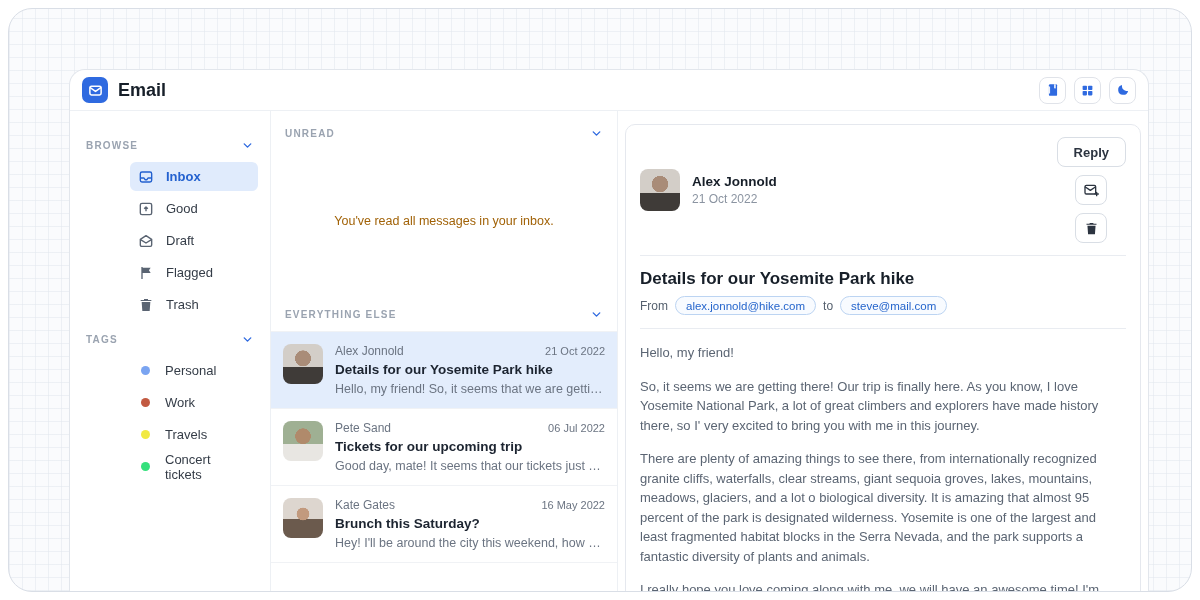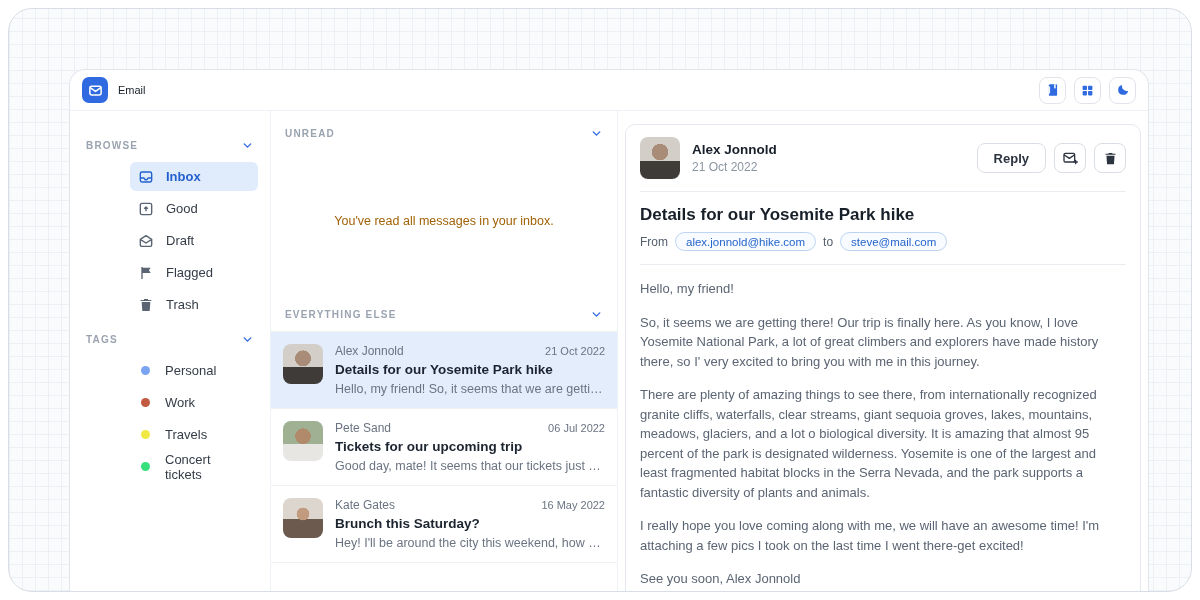--- a/index.html
+++ b/index.html
@@ -19,21 +19,21 @@
   
   .app {
     position:absolute; left:60px; top:60px; width:1080px; height:538px;
     background:#fff; border:1px solid #e2e6ec; border-radius:16px 16px 0 0;
     border-bottom:1px solid #d9dee6; overflow:hidden; display:flex; flex-direction:column;
   }
 
   
   .hdr { height:41px; flex:0 0 41px; display:flex; align-items:center; padding:0 12px; border-bottom:1px solid #edf0f4; position:relative; }
   .logo { width:26px; height:26px; border-radius:7px; background:#2f6ae0; display:flex; align-items:center; justify-content:center; margin-right:10px; }
-  .app-title { font-size:11px; font-weight:400; color:#171f29;text-align:center; }
+  .app-title { font-size:18px; font-weight:700; color:#171f29;text-align:center; }
   .search { position:absolute; left:50%; transform:translateX(-50%); width:340px; height:27px; border:1px solid #dcdfe5; border-radius:8px; background:#fff; display:flex; align-items:center; padding:0 7px; gap:7px; }
   .search input { border:none; outline:none; flex:1; font-size:12.5px; color:#3c4552; font-family:inherit; background:transparent; }
   .search input::placeholder { color:#9aa3b0; }
   .kbd { font-size:11px; color:#9aa3b0; border:1px solid #e3e6eb; border-radius:4px; padding:1px 6px; }
   .hdr-actions { margin-left:auto; display:flex; gap:8px; }
   .icon-btn { width:27px; height:27px; border:1px solid #e0e3e9; border-radius:8px; background:#fff; display:flex; align-items:center; justify-content:center; cursor:pointer; }
 
   
   .main { flex:1; display:flex; min-height:0; }
 
@@ -64,21 +64,21 @@
   .mail-subj { font-size:13.5px; font-weight:700; color:#1c2430; margin-top:4px; }
   .mail-prev { font-size:12.5px; color:#6b7482; margin-top:5px; white-space:nowrap; overflow:hidden; text-overflow:ellipsis; }
 
   
   .detail-col { flex:1; padding:13px 7px; }
   .detail { border:1px solid #e5e8ee; border-radius:10px; background:#fff; }
   .d-hdr { display:flex; align-items:center; gap:12px; padding:12px 14px; }
   .d-av { width:42px; height:42px; border-radius:8px; }
   .d-name { font-size:13.5px; font-weight:700; color:#171f29; }
   .d-date { font-size:12px; color:#8b94a1; margin-top:3px; }
-  .d-actions { margin-left:auto; display:flex; gap:8px; align-items:center; }
+  .d-actions { margin-left:auto; display:flex; gap:8px; align-items:center;flex-direction:column; }
   .btn { height:30px; border:1px solid #d9dee5; border-radius:8px; background:#fff; cursor:pointer; display:flex; align-items:center; justify-content:center; }
   .btn-reply { padding:0 16px; font-size:13px; font-weight:600; color:#2c3440; font-family:inherit; }
   .btn-sq { width:32px; }
   .div { border-top:1px solid #e9ecf1; margin:0 14px; }
   .d-subject { font-size:17px; font-weight:700; color:#171f29; padding:13px 14px 7px 14px; }
   .d-fromto { display:flex; align-items:center; gap:7px; padding:0 14px 13px 14px; font-size:12px; color:#55606e; }
   .chip { border:1px solid #bcd4f2; background:#f8fbff; color:#2565cc; border-radius:999px; padding:2.5px 10px; font-size:11.5px; cursor:pointer; }
   .d-body { padding:14px; font-size:13px; color:#5b6573; line-height:1.5; }
   .d-body p + p { margin-top:14px; }
 

